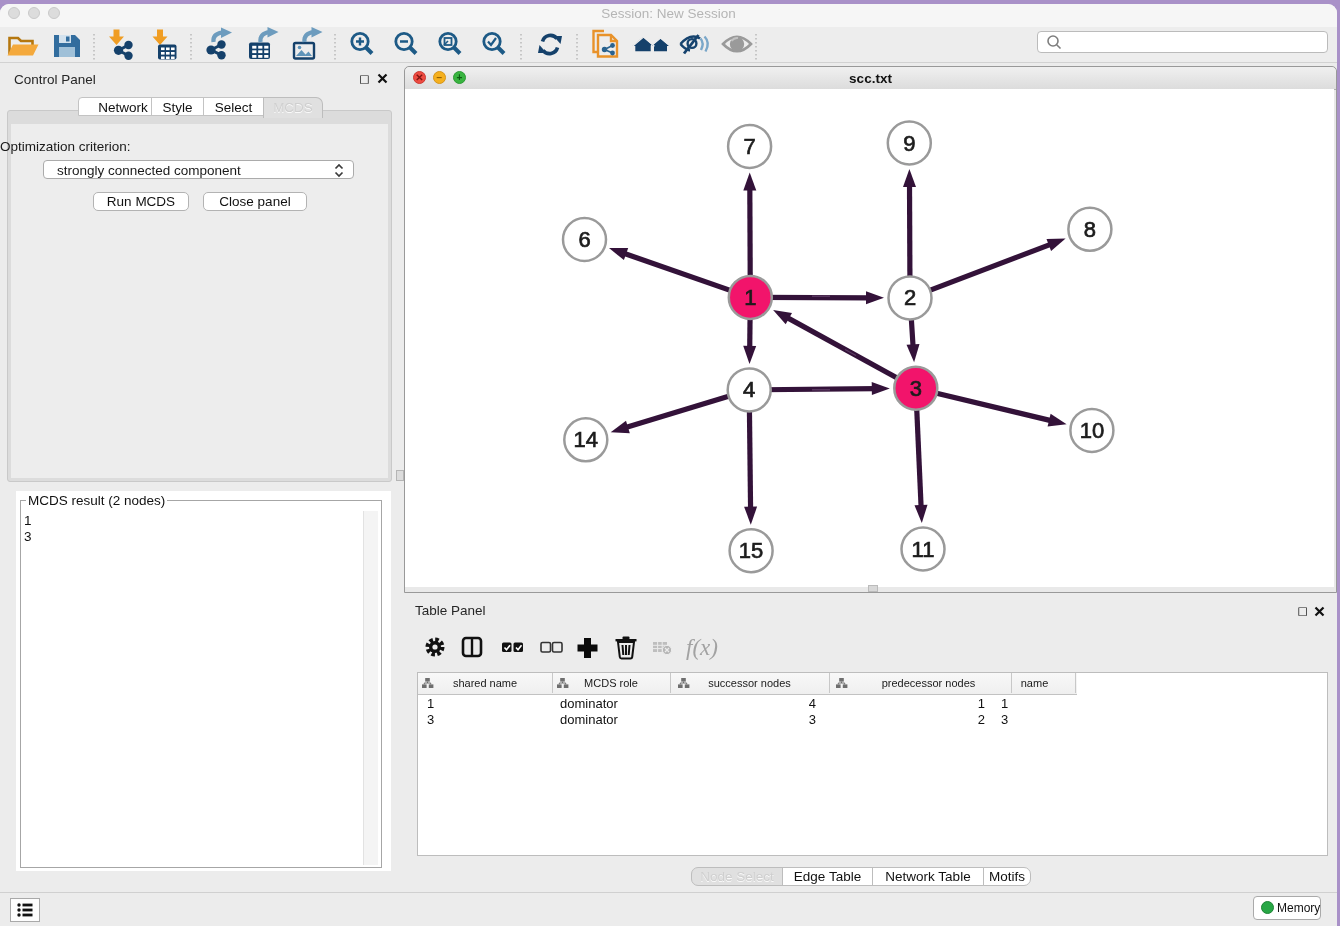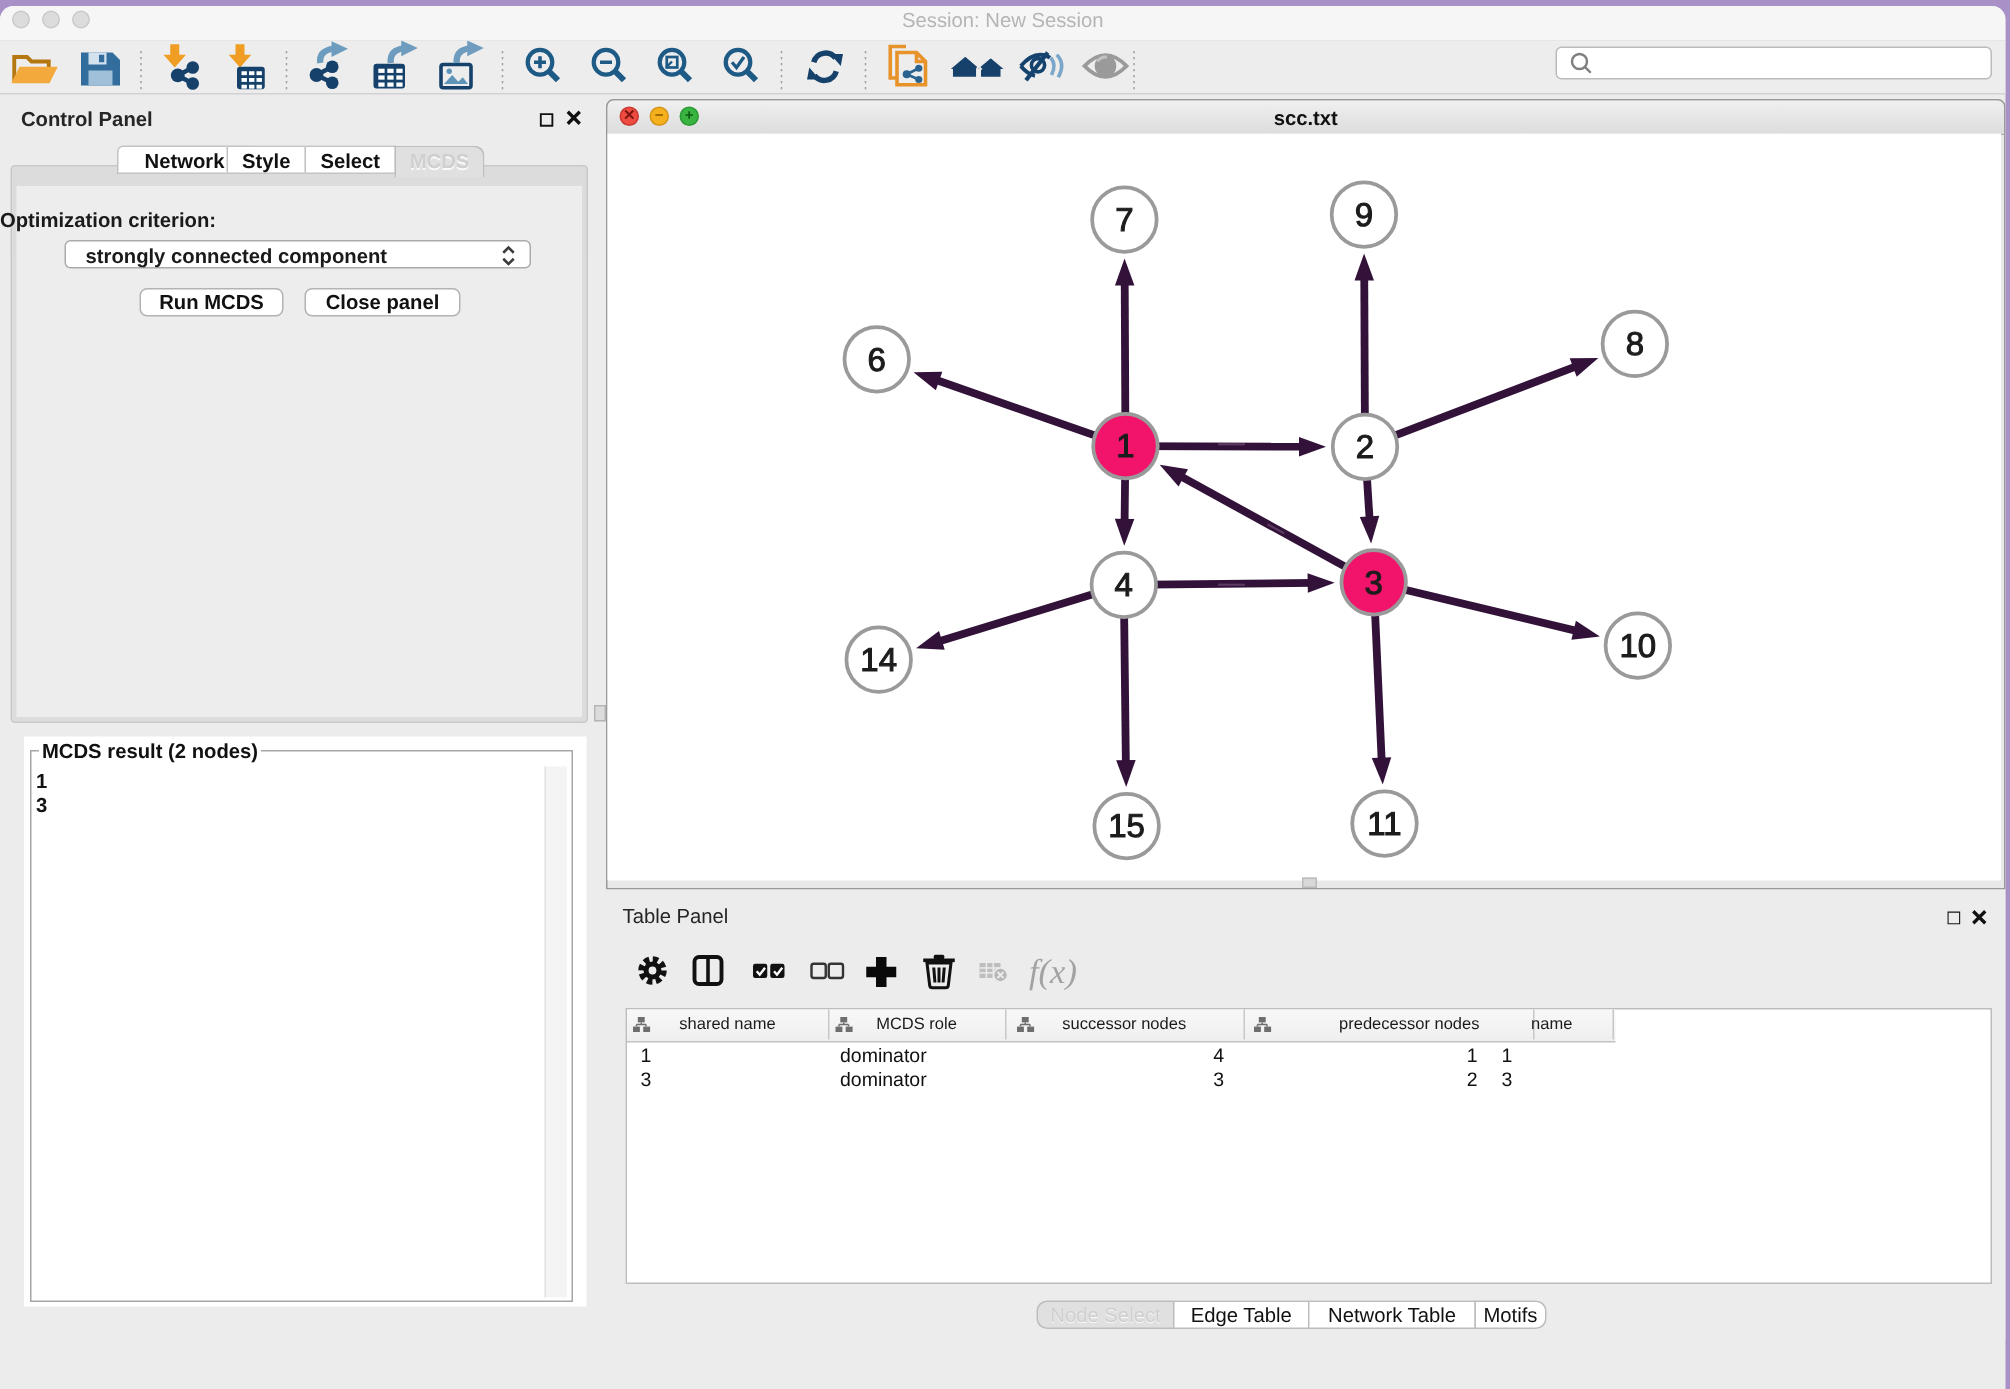--- a/index.html
+++ b/index.html
@@ -5,21 +5,21 @@
   html,body{margin:0;padding:0;}
   body{width:1340px;height:926px;background:#a991c8;font-family:"Liberation Sans",sans-serif;overflow:hidden;position:relative;}
   .abs{position:absolute;}
   #win{position:absolute;left:0;top:4px;right:3px;bottom:0;background:#ececec;border-radius:9px 9px 0 0;overflow:hidden;}
   #titlebar{position:absolute;left:0;top:0;right:0;height:23px;background:#f6f6f6;border-bottom:1px solid #c6c6c6;}
   .tl{position:absolute;top:2.5px;width:12px;height:12px;border-radius:50%;background:#dcdcdc;border:1px solid #c9c9c9;box-sizing:border-box;}
   #wtitle{position:absolute;top:0;left:0;right:0;text-align:center;font-size:13.5px;color:#b5b5b5;line-height:20px;}
   #toolbar{position:absolute;left:0;top:23px;right:0;height:35px;background:#ededed;border-bottom:1px solid #d2d2d2;}
   #searchbox{position:absolute;left:1037px;top:4px;width:289px;height:20px;background:#fff;border:1px solid #bbb;border-radius:4px;}
   
-  #cpanel{position:absolute;left:0;top:60px;width:398px;bottom:33px;background:#ececec;font-weight:bold;}
+  #cpanel{position:absolute;left:0;top:60px;width:398px;bottom:33px;background:#ececec;}
   #cphead{position:absolute;left:14px;top:8px;font-size:13.5px;color:#262626;}
   .fico{font-size:13px;color:#111;}
   #cptabs{position:absolute;left:78px;top:33px;height:20px;}
   .tab{position:absolute;top:0;height:19px;background:#fff;border:1px solid #c3c3c3;box-sizing:border-box;text-align:center;font-size:13.5px;color:#111;line-height:19px;}
   #tabN{left:0;width:90px;border-radius:4px 0 0 0;}
   #tabSt{left:73px;width:53px;}
   #tabSe{left:125px;width:61px;}
   #tabM{left:185px;width:60px;height:21px;background:#e0e0e0;border:1px solid #bdbdbd;border-bottom:none;border-radius:0 7px 0 0;color:#cfcfcf;text-shadow:0 1px 0 #fafafa;}
   #cpouter{position:absolute;left:7px;top:46px;width:385px;height:372px;background:#dcdcdc;border:1px solid #c9c9c9;border-radius:3px;box-sizing:border-box;}
   #cpinner{position:absolute;left:11px;top:60px;width:377px;height:354px;background:#ededed;}
@@ -371,21 +371,21 @@
         <path d="M261 22 l4 4 m0 -4 l-4 4" stroke="#ececec" stroke-width="1.3"></path>
       </g>
       <text x="282" y="29" font-family="Liberation Serif, serif" font-style="italic" font-size="23" fill="#a2a2a2">f(x)</text>
     </svg>
     </div>
     <div id="tablebox">
       <div id="thead">
         <div class="th" style="left:0;width:134px;">shared name</div>
         <div class="th" style="left:134px;width:118px;">MCDS role</div>
         <div class="th" style="left:252px;width:159px;">successor nodes</div>
-        <div class="th" style="left:411px;width:165px;padding-left:28px;">predecessor nodes</div>
+        <div class="th" style="left:400px;width:165px;padding-left:28px;">predecessor nodes</div>
         <div class="th" style="left:576px;width:81px;">name</div>
         <svg width="659" height="21" viewBox="0 0 659 21" style="position:absolute;left:0;top:0;">
           <g fill="#6e6e6e">
             <g transform="translate(4,5)">
                 <rect x="3.2" width="4.6" height="3.6"></rect>
                 <rect y="6.4" width="4.6" height="3.6"></rect>
                 <rect x="6.8" y="6.4" width="4.6" height="3.6"></rect>
                 <path d="M5.5 3.6 v1.4 m-3.2 0 h6.4 m-6.4 0 v1.4 m6.4 -1.4 v1.4" stroke="#6e6e6e" fill="none" stroke-width="1"></path>
               </g>
             <g transform="translate(139,5)">
@@ -420,14 +420,27 @@
       <div class="trow" style="left:411px;top:39px;width:156px;text-align:right;">2</div>
       <div class="trow" style="left:583px;top:39px;">3</div>
     </div>
     <div id="btabs">
       <div class="btab" style="left:0;width:92px;background:#e0e0e0;color:#cfcfcf;text-shadow:0 1px 0 #fafafa;border-radius:7px 0 0 7px;">Node Select</div>
       <div class="btab" style="left:91px;width:91px;">Edge Table</div>
       <div class="btab" style="left:181px;width:112px;">Network Table</div>
       <div class="btab" style="left:292px;width:48px;border-radius:0 7px 7px 0;">Motifs</div>
     </div>
   </div>
+  <div id="statusbar">
+    <div id="listbtn"><svg width="28" height="22" viewBox="0 0 28 22">
+          <g fill="#111">
+            <circle cx="8" cy="6" r="1.7"></circle>
+            <circle cx="8" cy="11" r="1.7"></circle>
+            <circle cx="8" cy="16" r="1.7"></circle>
+            <rect x="11.5" y="4.6" width="10" height="2.8"></rect>
+            <rect x="11.5" y="9.6" width="10" height="2.8"></rect>
+            <rect x="11.5" y="14.6" width="10" height="2.8"></rect>
+          </g>
+        </svg></div>
+    <div id="membtn"><span style="display:inline-block;width:11px;height:11px;border-radius:50%;background:#28a745;border:1px solid #1d8435;vertical-align:-2px;margin:0 3px 0 7px;"></span>Memory</div>
+  </div>
 </div>
 <div class="abs" style="left:396px;top:470px;width:6px;height:9px;background:#dcdcdc;border:1px solid #b5b5b5;"></div>
 
 </body></html>

